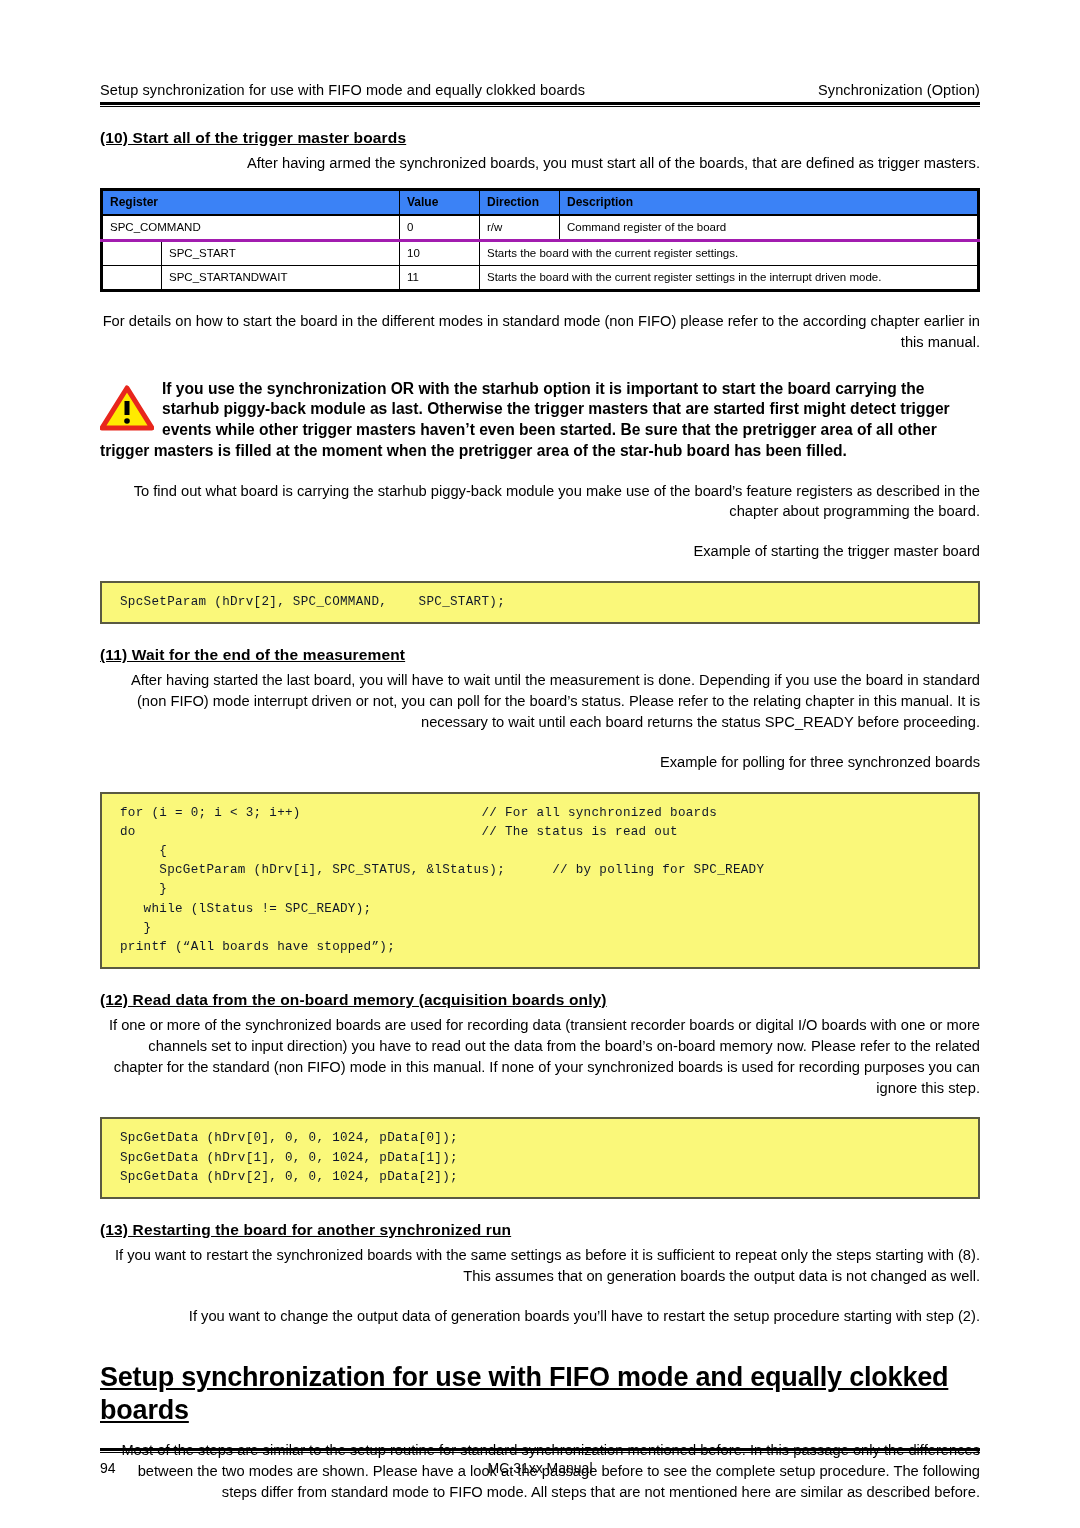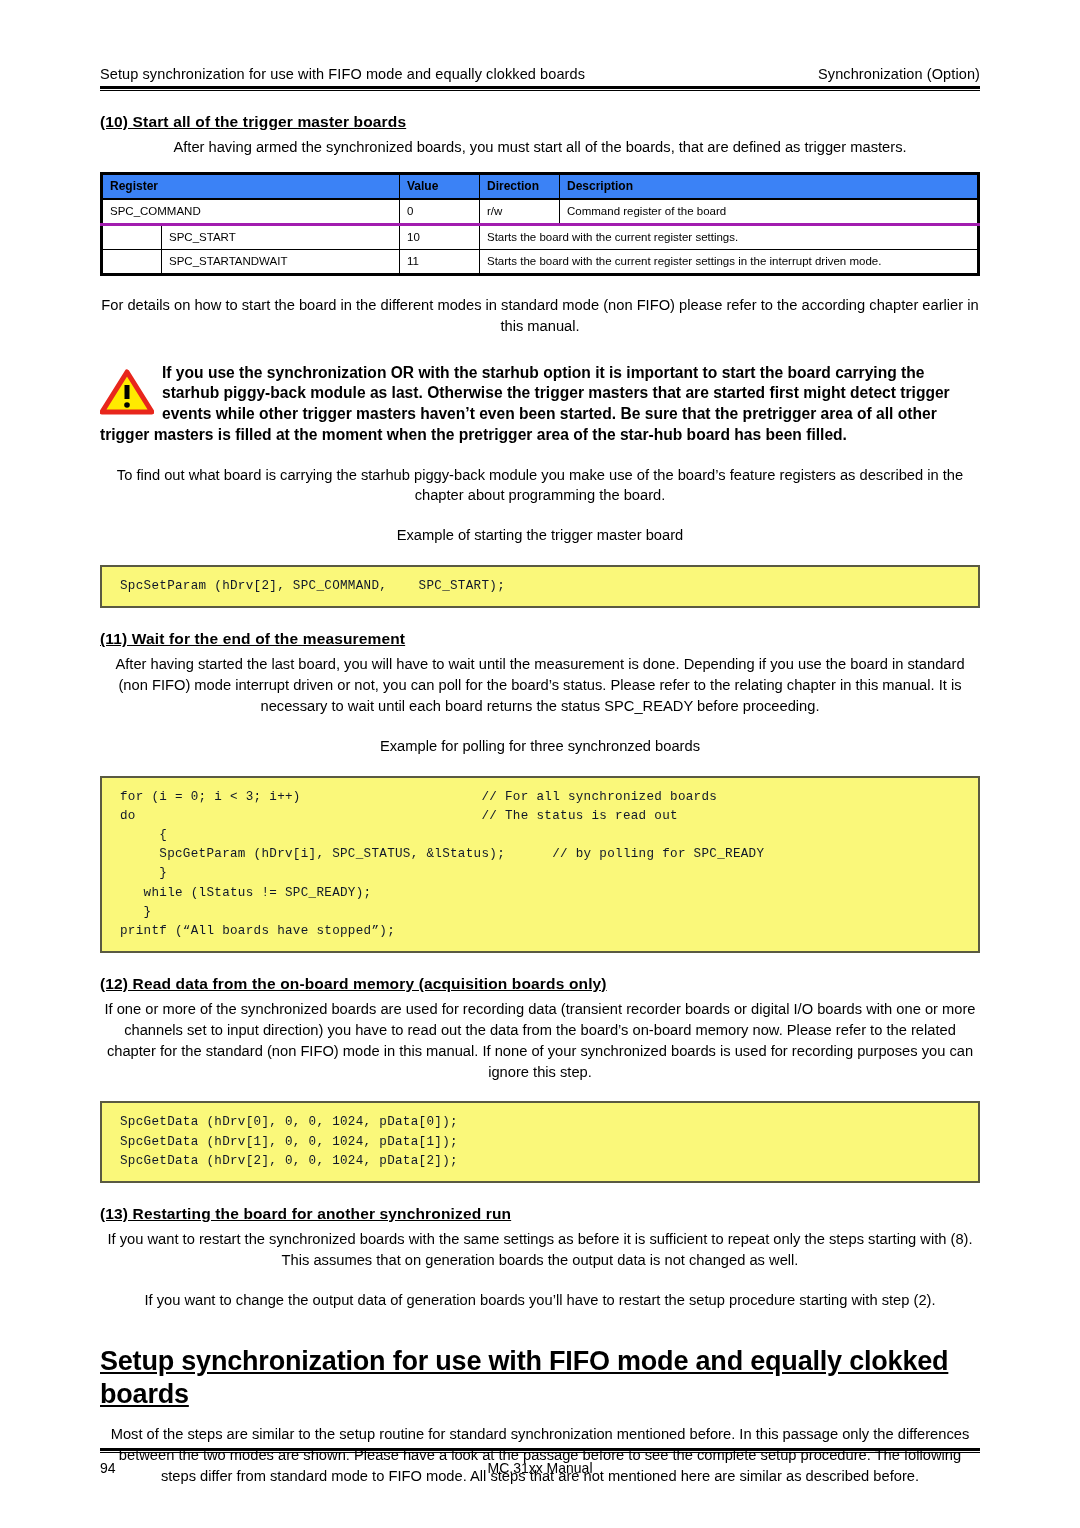--- a/index.html
+++ b/index.html
@@ -14,21 +14,21 @@
     color: #000000;
     position: relative;
     overflow: hidden;
   }
 
   .page {
     position: relative;
     width: 1080px;
     height: 1528px;
     box-sizing: border-box;
-    padding: 0 100px;
+    padding: 16px 100px;
   }
 
   
   .runhead {
     display: flex;
     justify-content: space-between;
     align-items: flex-end;
     font-size: 14.5px;
     letter-spacing: 0.1px;
     padding-top: 66px;
@@ -66,21 +66,21 @@
     margin: 34px 0 12px 0;
     text-decoration: underline;
     letter-spacing: -0.2px;
     line-height: 1.25;
   }
 
   p.body {
     font-size: 14.7px;
     line-height: 1.42;
     margin: 0 0 0 0;
-    text-align: center;
+    text-align: right;
   }
   p.gap { margin-top: 19px; }
 
   
   table.regtable {
     border-collapse: collapse;
     width: 100%;
     margin: 14px 0 0 0;
     table-layout: fixed;
     border: 3px solid #000;

